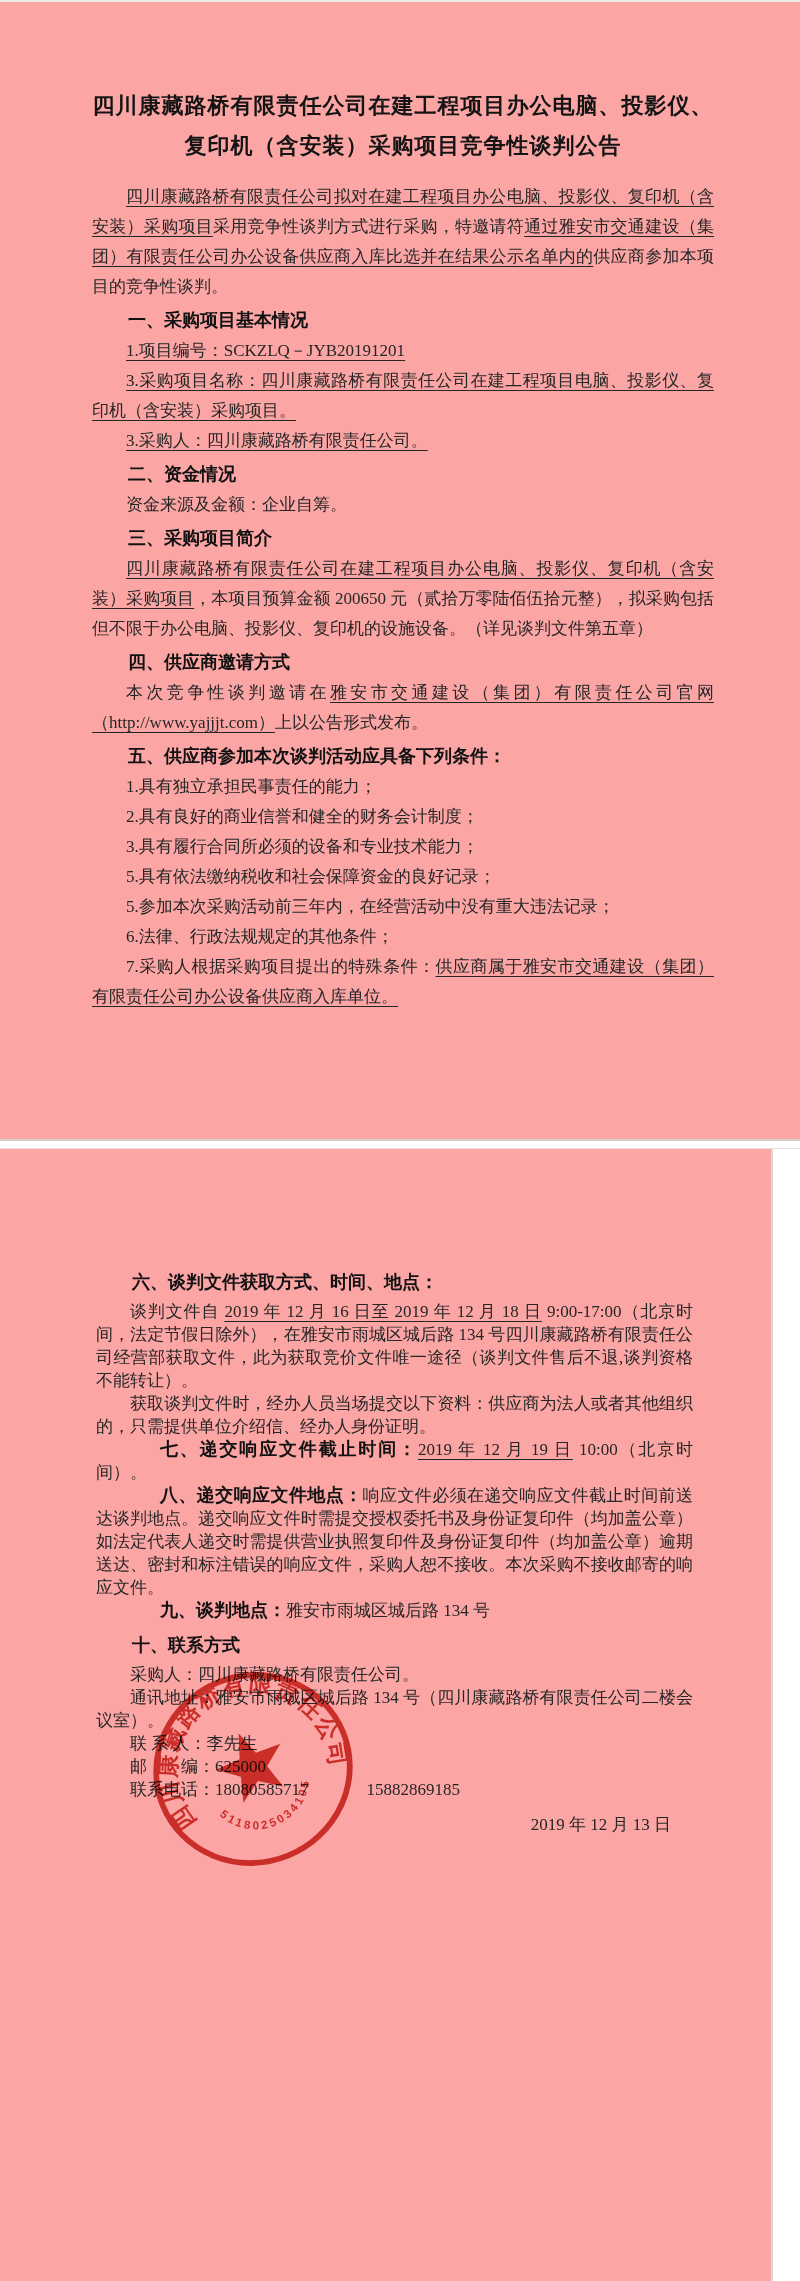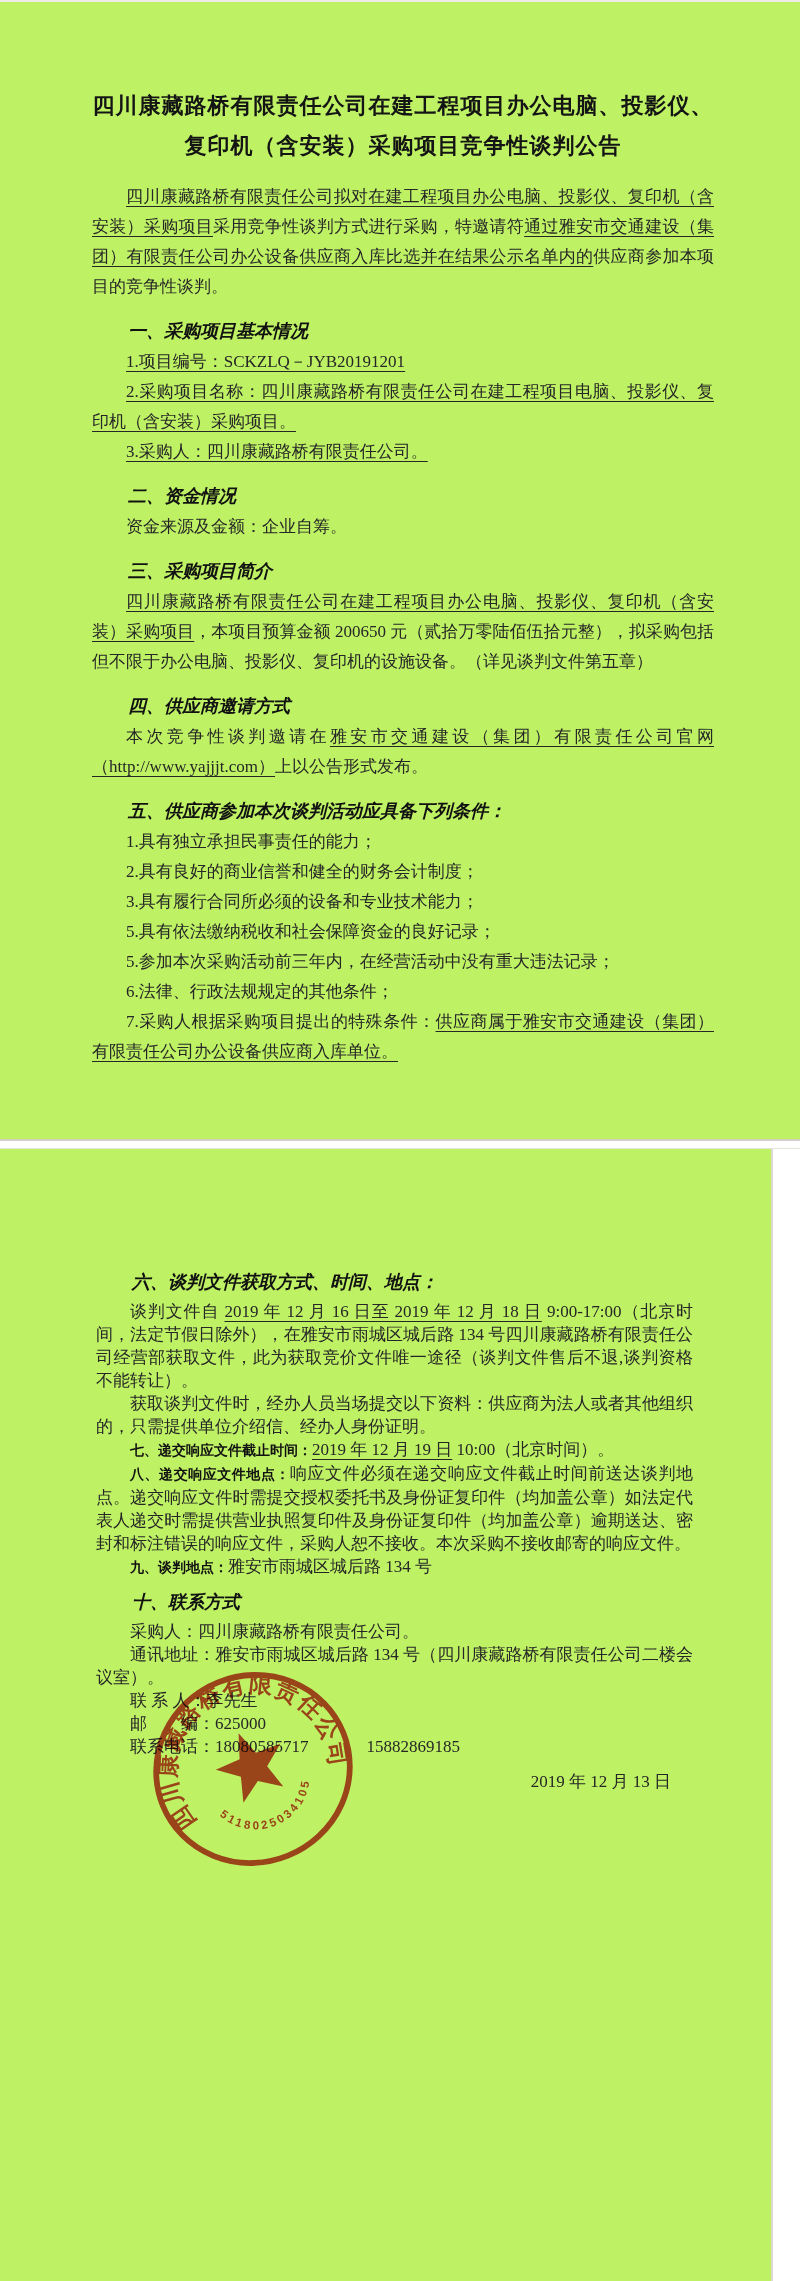--- a/index.html
+++ b/index.html
@@ -6,21 +6,21 @@
   body{
     width:800px;height:2281px;
     background:#ffffff;
     font-family:"Liberation Serif","DejaVu Serif",serif;
     color:#262626;
     position:relative;
     overflow:hidden;
   }
   .page{
     box-sizing:border-box;
-    background:#bef264;
+    background:#fca5a5;
     position:relative;
   }
   .page-1{
     height:1139px;
     border-top:2px solid #eeebe6;
     padding:84px 86px 0 92px;
   }
   .page-sep{
     height:7px;
     background:#ffffff;
@@ -48,34 +48,34 @@
     line-height:30px;
     text-align:justify;
   }
   .page-2 p{line-height:23px;}
   .indent{text-indent:2em;}
   .sec-h{
     font-size:18px;
     font-weight:bold;
     color:#111;
     line-height:30px;
-    margin:14px 0 1px 0;
+    margin:3px 0 1px 0;
     text-indent:2em;
-    font-style:italic;
   }
   .page-2 .sec-h{line-height:34px;margin-top:6px;}
   .u{
     text-decoration:underline;
     text-underline-offset:4px;
     text-decoration-thickness:1px;
   }
   .inline-h{
     font-weight:bold;
-    font-size:14px;
+    font-size:18px;
     color:#111;
+    margin-left:30px;
   }
   .mt{margin-top:16px;}
   .contact-line{line-height:29px;}
   .phone-2{margin-left:58px;}
   .date-line{
     text-align:right;
     padding-right:22px;
     margin-top:12px;
     font-size:17px;
   }
@@ -96,21 +96,21 @@
 <body>
 
 <div class="page page-1">
   <div class="doc-title">四川康藏路桥有限责任公司在建工程项目办公电脑、投影仪、</div>
   <div class="doc-title">复印机（含安装）采购项目竞争性谈判公告</div>
 
   <p class="indent mt"><span class="u">四川康藏路桥有限责任公司拟对在建工程项目办公电脑、投影仪、复印机（含安装）采购项目</span><span>采用竞争性谈判方式进行采购，特邀请符</span><span class="u">通过雅安市交通建设（集团）有限责任公司办公设备供应商入库比选并在结果公示名单内的</span><span>供应商参加本项目的竞争性谈判。</span></p>
 
   <div class="sec-h">一、采购项目基本情况</div>
   <p class="indent"><span class="u">1.项目编号：SCKZLQ－JYB20191201</span></p>
-  <p class="indent"><span class="u">2.采购项目名称：四川康藏路桥有限责任公司在建工程项目电脑、投影仪、复印机（含安装）采购项目。</span></p>
+  <p class="indent"><span class="u">3.采购项目名称：四川康藏路桥有限责任公司在建工程项目电脑、投影仪、复印机（含安装）采购项目。</span></p>
   <p class="indent"><span class="u">3.采购人：四川康藏路桥有限责任公司。</span></p>
 
   <div class="sec-h">二、资金情况</div>
   <p class="indent">资金来源及金额：企业自筹。</p>
 
   <div class="sec-h">三、采购项目简介</div>
   <p class="indent"><span class="u">四川康藏路桥有限责任公司在建工程项目办公电脑、投影仪、复印机（含安装）采购项目</span><span>，本项目预算金额 200650 元（贰拾万零陆佰伍拾元整），拟采购包括但不限于办公电脑、投影仪、复印机的设施设备。（详见谈判文件第五章）</span></p>
 
   <div class="sec-h">四、供应商邀请方式</div>
   <p class="indent"><span>本次竞争性谈判邀请在</span><span class="u">雅安市交通建设（集团）有限责任公司官网（http://www.yajjjt.com）</span><span>上以公告形式发布。</span></p>

